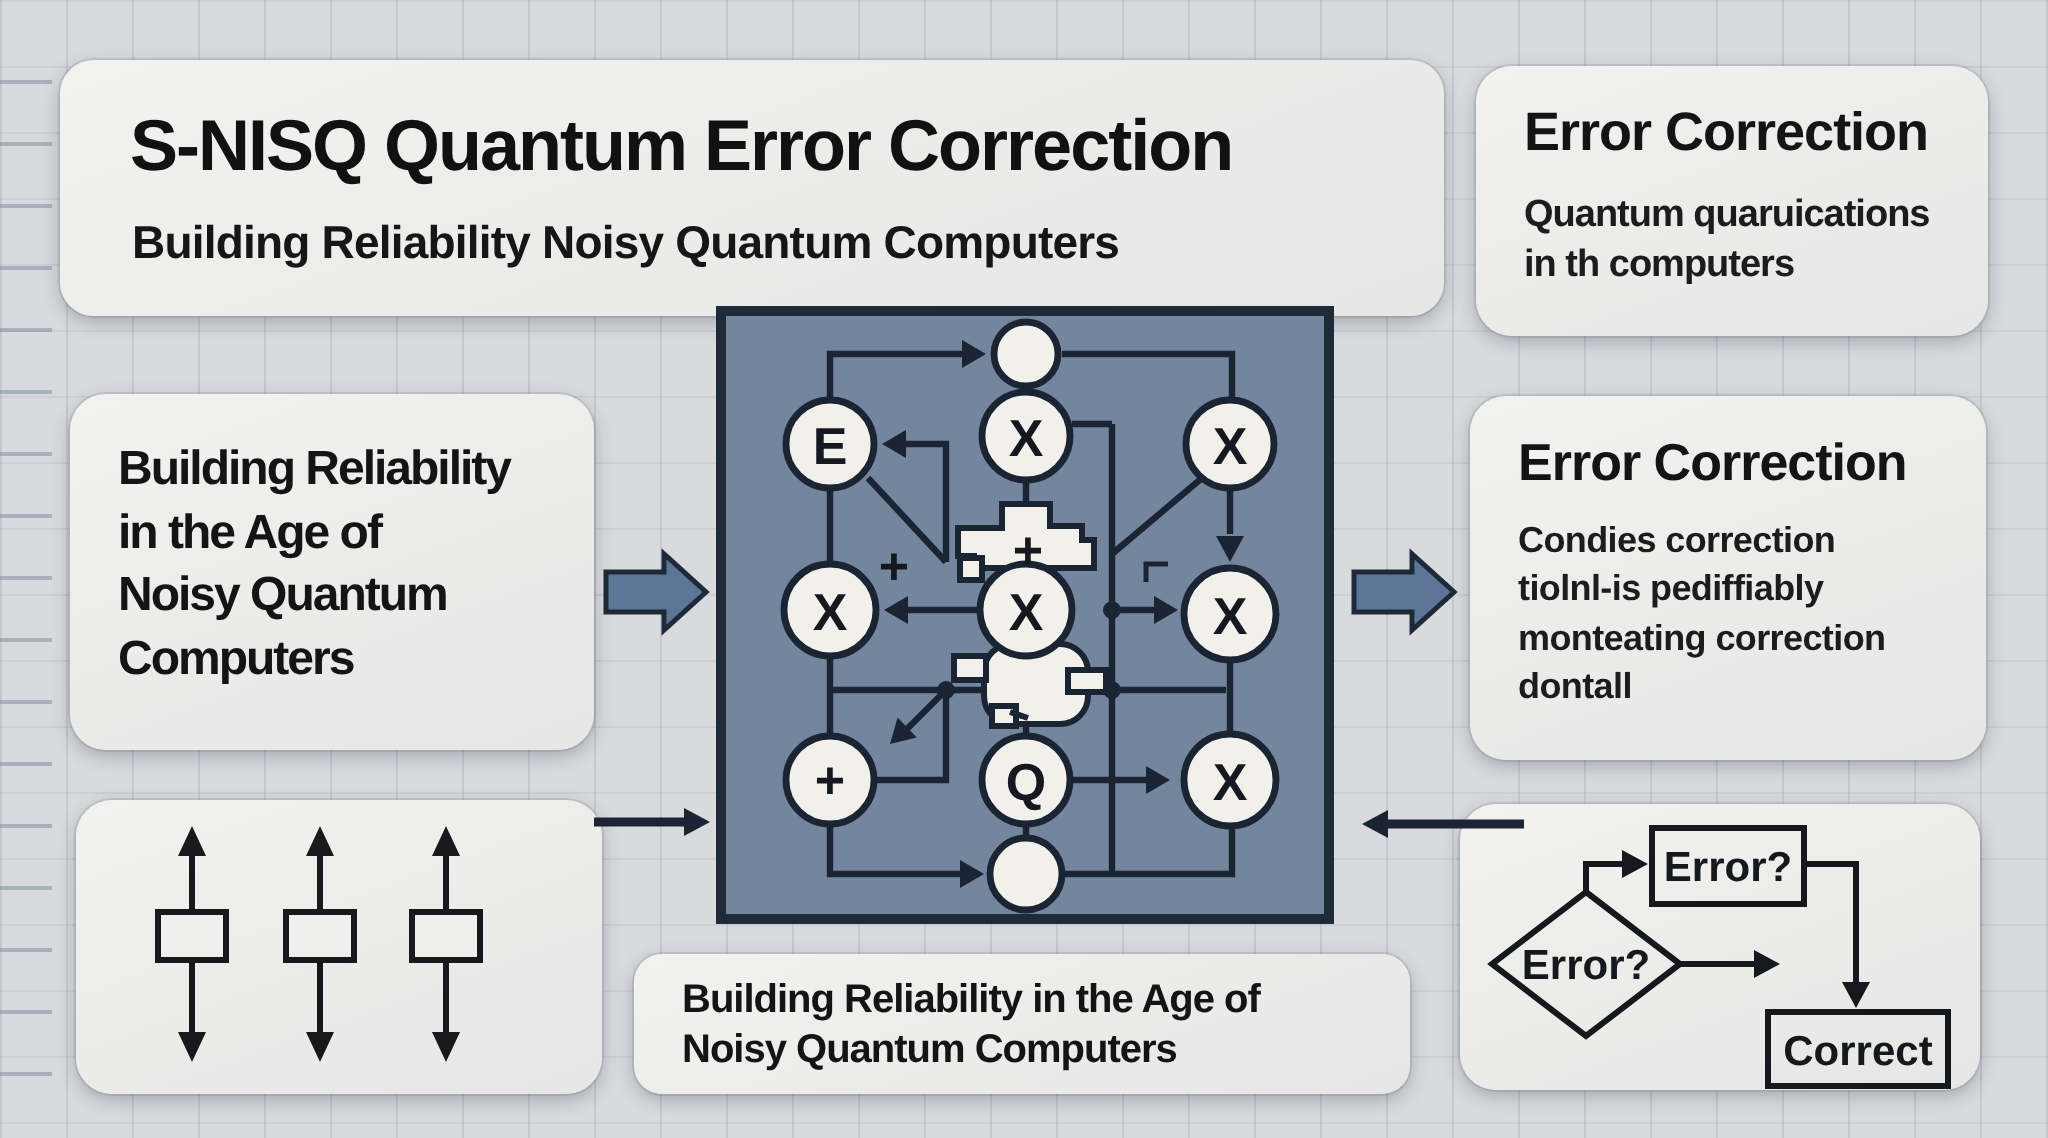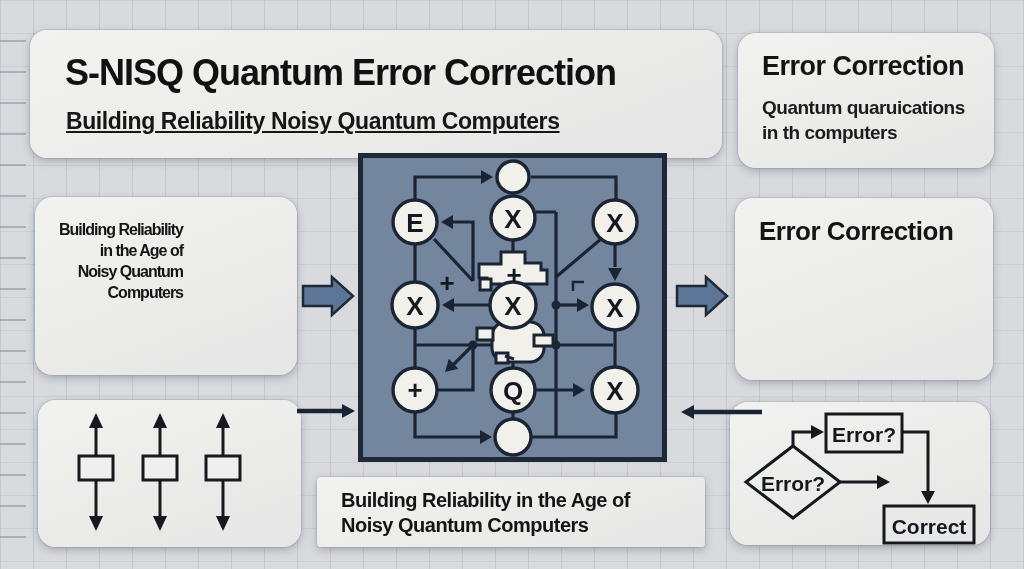--- a/index.html
+++ b/index.html
@@ -24,35 +24,35 @@
   .pre{white-space:pre;}
   .preline{white-space:pre-line;}
 
   #title-card{left:30px;top:30px;width:692px;height:128px;padding:0;border-radius:17px;}
   #title-card .title{
     position:absolute;left:35px;top:22px;font-size:36px;font-weight:bold;
     letter-spacing:-1px;color:#111;
   }
   #title-card .subtitle{
     position:absolute;left:36px;top:78px;font-size:23px;font-weight:bold;
-    letter-spacing:-0.4px;color:#161616;text-decoration:underline;
+    letter-spacing:-0.4px;color:#161616;
   }
 
   #top-right-card{left:738px;top:33px;width:256px;height:135px;}
   #top-right-card .h{position:absolute;left:24px;top:18px;font-size:27px;font-weight:bold;letter-spacing:-0.5px;}
   #top-right-card .b{position:absolute;left:24px;top:62px;font-size:19px;font-weight:bold;letter-spacing:-0.5px;line-height:1.32;color:#1c1c1c;}
 
   #left-card{left:35px;top:197px;width:262px;height:178px;}
-  #left-card .b{position:absolute;left:24px;top:22px;font-size:16px;font-weight:bold;letter-spacing:-1px;line-height:1.32;text-align:right;}
+  #left-card .b{position:absolute;left:24px;top:22px;font-size:24px;font-weight:bold;letter-spacing:-1px;line-height:1.32;}
 
   #right-card{left:735px;top:198px;width:258px;height:182px;}
   #right-card .h{position:absolute;left:24px;top:18px;font-size:26px;font-weight:bold;letter-spacing:-0.5px;}
   #right-card .b{position:absolute;left:24px;top:60px;font-size:18px;font-weight:bold;letter-spacing:-0.3px;line-height:1.35;color:#1c1c1c;}
 
-  #caption-card{left:317px;top:477px;width:388px;height:70px;border-radius:4px;}
+  #caption-card{left:317px;top:477px;width:388px;height:70px;border-radius:14px;}
   #caption-card .b{position:absolute;left:24px;top:11px;font-size:20px;font-weight:bold;letter-spacing:-0.5px;line-height:1.25;}
 
   #sliders-card{left:38px;top:400px;width:263px;height:147px;}
   #flow-card{left:730px;top:402px;width:260px;height:143px;}
 
   #circuit{position:absolute;left:358px;top:153px;width:309px;height:309px;}
   #overlay{position:absolute;left:0;top:0;width:1024px;height:569px;pointer-events:none;}
   svg{display:block;}
   .node-label{font-family:"Liberation Sans",sans-serif;font-weight:bold;font-size:26px;fill:#15181e;}
   .flow-label{font-family:"Liberation Sans",sans-serif;font-weight:bold;font-size:21px;fill:#15181c;}
@@ -75,20 +75,24 @@
 
   <div class="card" id="left-card">
     <div class="b preline">Building Reliability
 in the Age of
 Noisy Quantum
 Computers</div>
   </div>
 
   <div class="card" id="right-card">
     <div class="h">Error Correction</div>
+    <div class="b preline">Condies correction
+tiolnl-is pediffiably
+monteating correction
+dontall</div>
   </div>
 
   <div class="card" id="caption-card">
     <div class="b preline">Building Reliability in the Age of
 Noisy Quantum Computers</div>
   </div>
 
   <div class="card" id="sliders-card">
     <svg width="263" height="147" viewBox="0 0 263 147">
       <g stroke="#17191c" stroke-width="3" fill="none">

